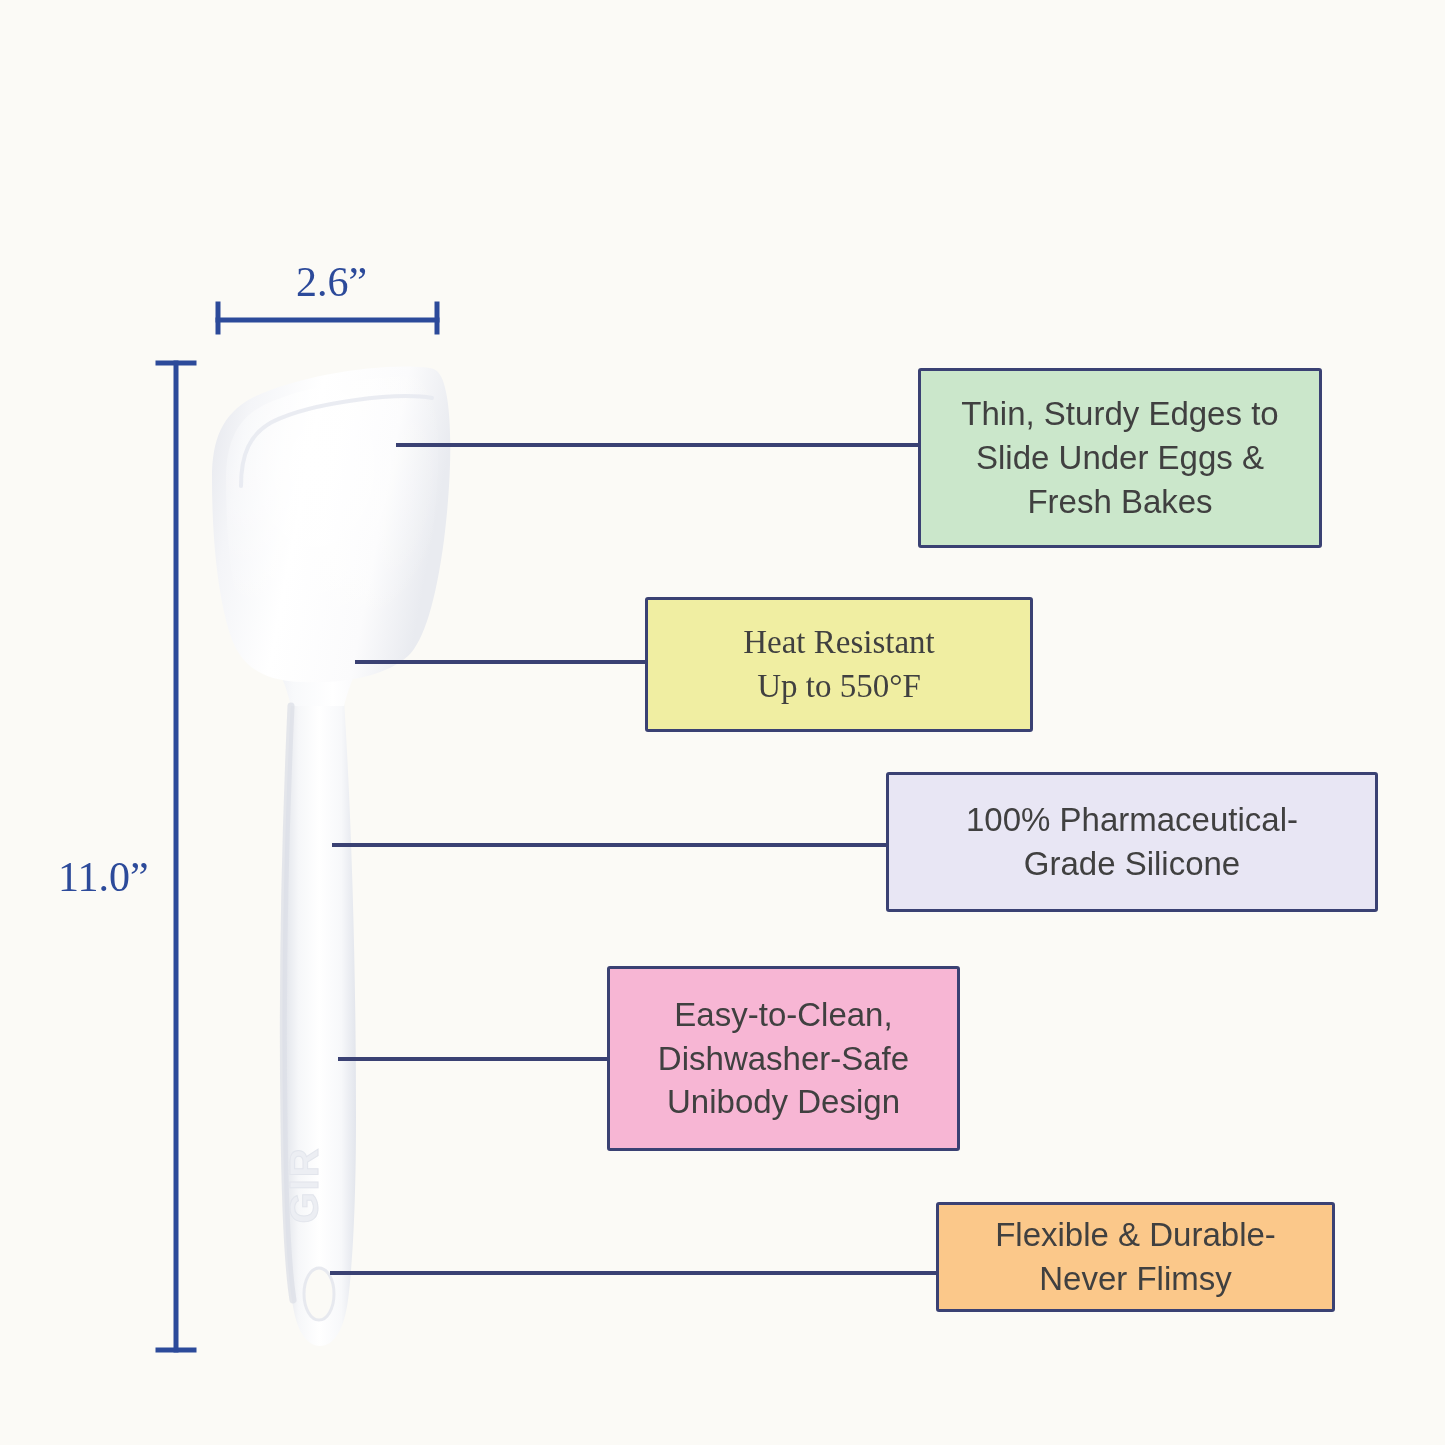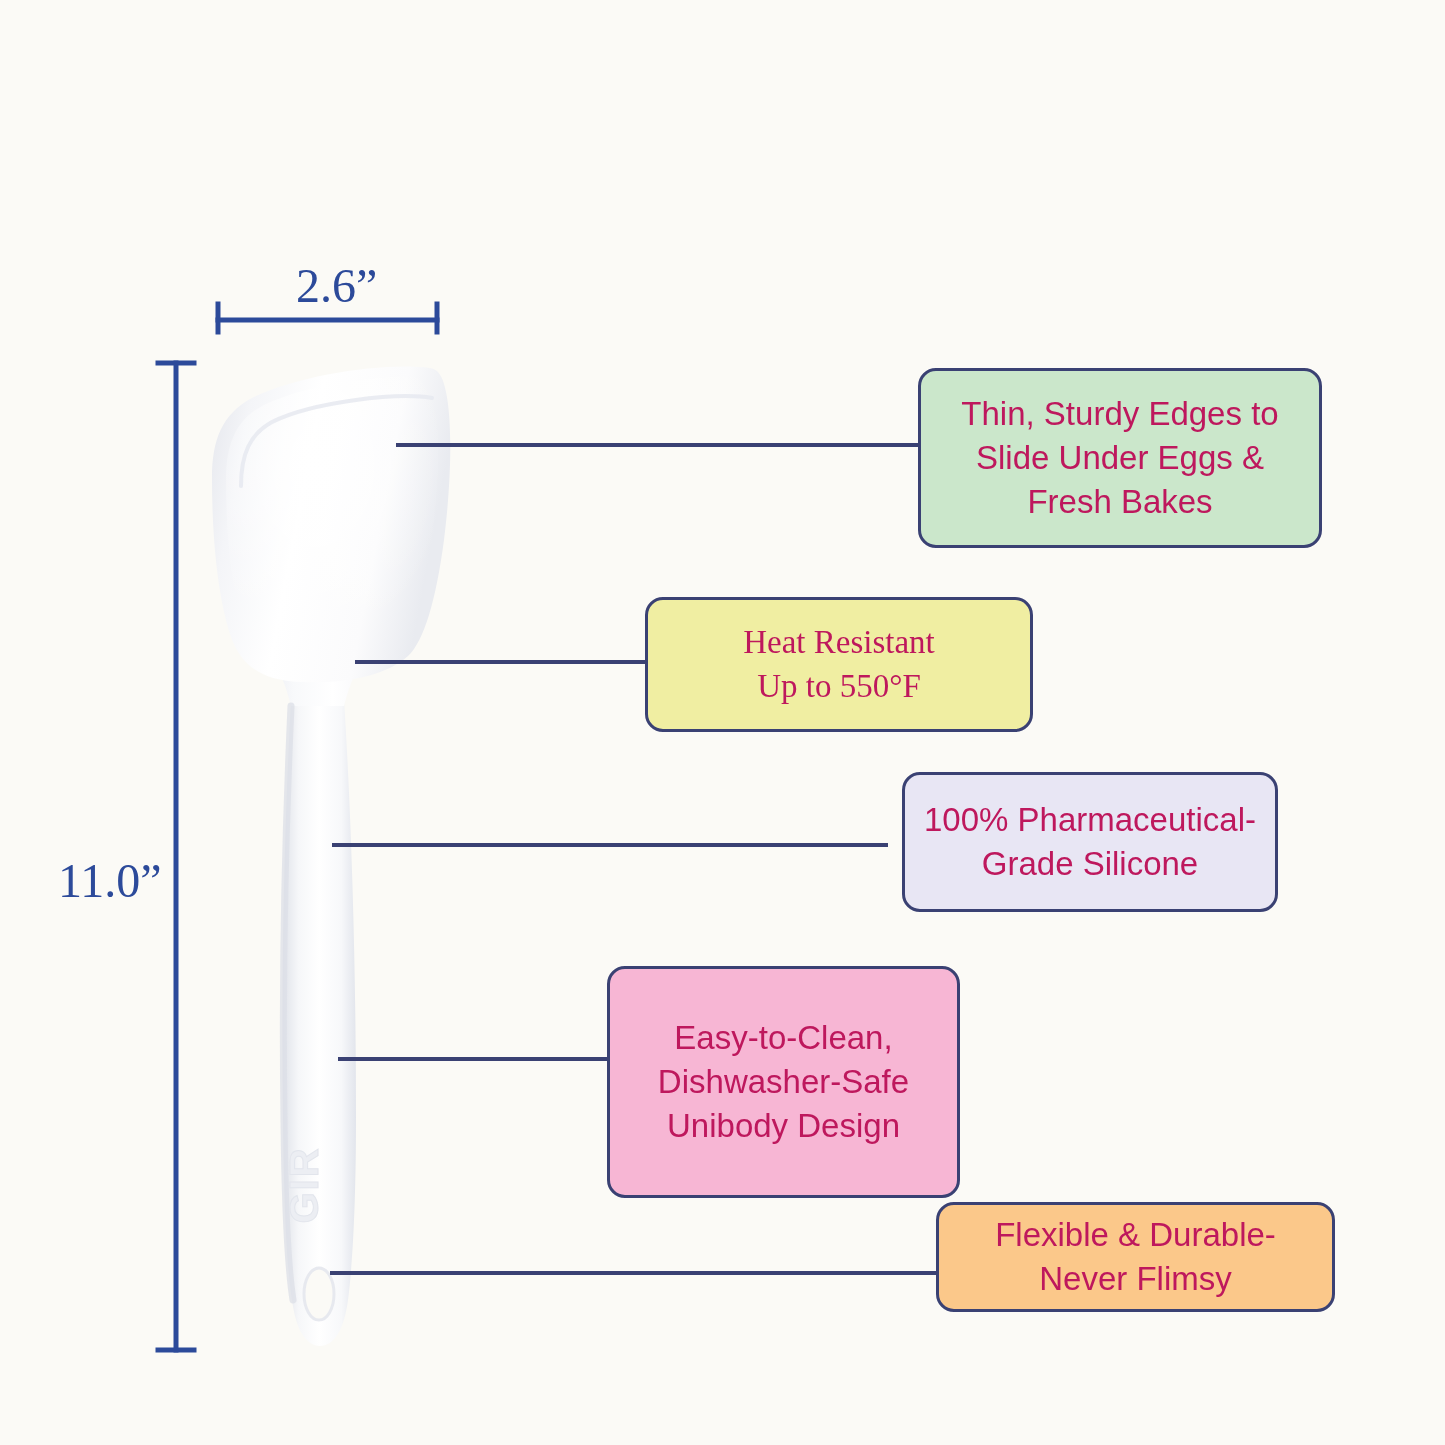--- a/index.html
+++ b/index.html
@@ -45,22 +45,22 @@
     left: 0;
     width: 1445px;
     height: 1445px;
   }
 
   
   .callout {
     position: absolute;
     box-sizing: border-box;
     border: 3px solid #3a4173;
-    border-radius: 18px;
-    color: #be185d;
+    border-radius: 3px;
+    color: #404040;
     font-family: "Liberation Sans", sans-serif;
     font-size: 33px;
     line-height: 1.33;
     text-align: center;
     display: flex;
     align-items: center;
     justify-content: center;
     padding: 6px 14px;
   }
   .callout .ctext {
@@ -71,38 +71,37 @@
   .co-edges {
     left: 918px;  top: 368px;  width: 404px;  height: 180px;
     background: #cbe7cb;
   }
   .co-heat {
     left: 645px;  top: 597px;  width: 388px;  height: 135px;
     background: #f0eea2;
     font-family: Liberation Serif, serif;
   }
   .co-silicone {
-    left: 886px;  top: 772px;  width: 376px;  height: 140px;
+    left: 886px;  top: 772px;  width: 492px;  height: 140px;
     background: #e8e6f4;
-    margin-left: 16px;
   }
   .co-clean {
-    left: 607px;  top: 966px;  width: 353px;  height: 232px;
+    left: 607px;  top: 966px;  width: 353px;  height: 185px;
     background: #f7b6d4;
   }
   .co-flex {
     left: 936px;  top: 1202px;  width: 399px;  height: 110px;
     background: #fbc88a;
   }
 
   
   .dim-label {
     position: absolute;
     font-family: "Liberation Serif", serif;
-    font-size: 48px;
+    font-size: 42px;
     color: #2c4a9a;
     font-weight: 400;
     white-space: nowrap;
   }
   .dim-w { left: 296px; top: 258px; }
   .dim-h { left: 58px;  top: 853px; }
 </style>
 </head>
 <body>
 

